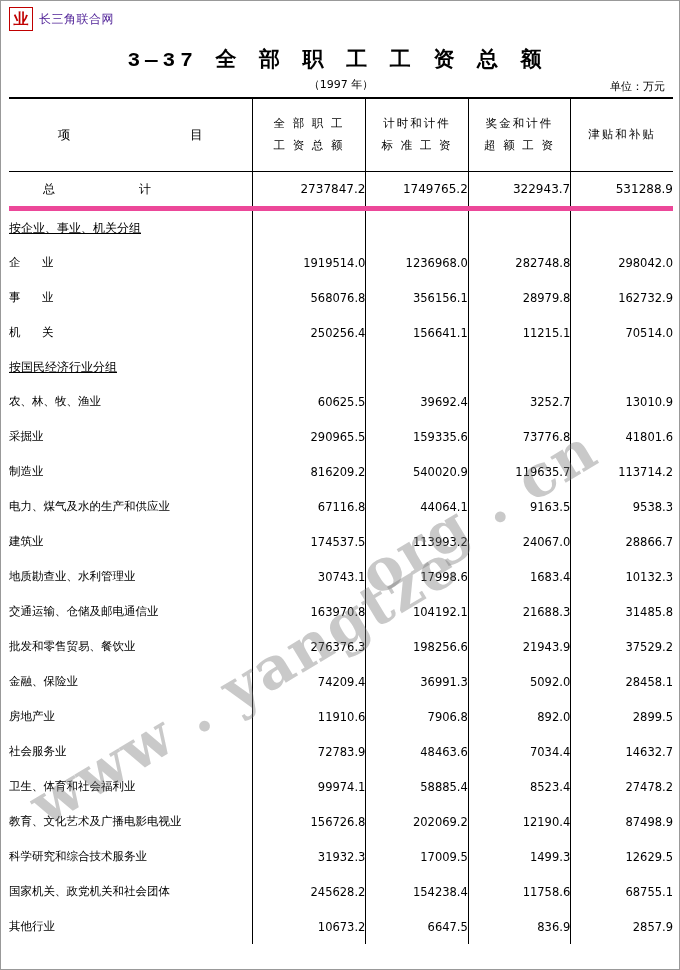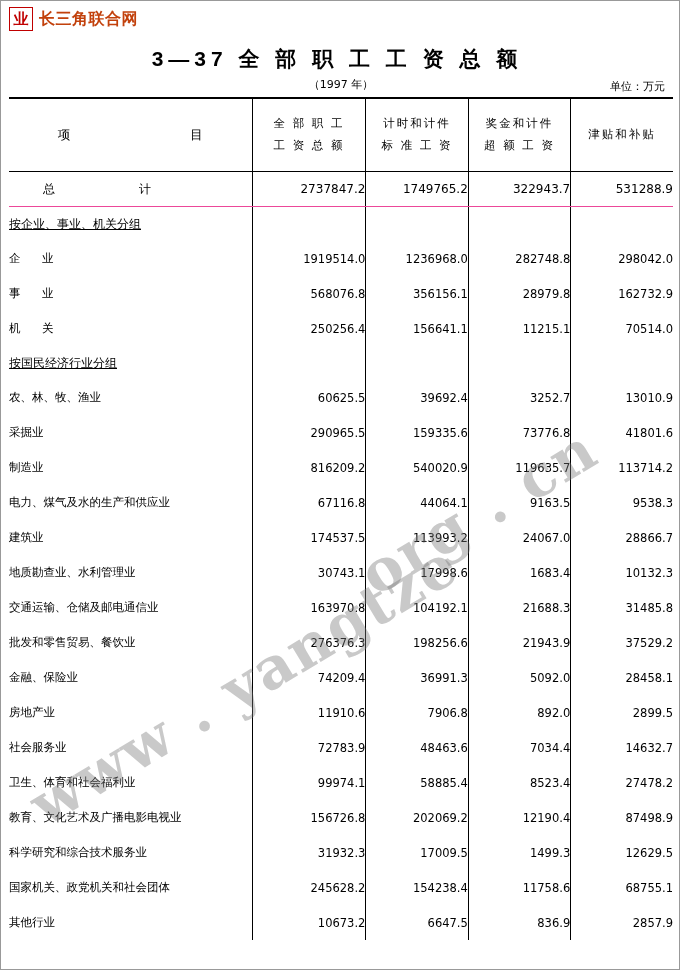--- a/index.html
+++ b/index.html
@@ -37,36 +37,35 @@
     border: 1px solid #c00000;
     display: flex;
     align-items: center;
     justify-content: center;
     color: #c00000;
     font-size: 15px;
     font-weight: bold;
     line-height: 1;
   }
   .logo-text {
-    font-size: 16px;
-    color: #c2410c;
+    font-size: 12px;
+    color: #4c1d95;
     letter-spacing: 0.5px;
-    font-weight: bold;
   }
   
   .title {
     position: absolute;
     top: 44px;
     left: 0;
     width: 672px;
     text-align: center;
     font-size: 21px;
     font-weight: bold;
     letter-spacing: 5px;
-    font-family: Liberation Sans, sans-serif;
+    font-family: Liberation Mono, monospace;
   }
   .subtitle {
     position: absolute;
     top: 76px;
     left: 0;
     width: 680px;
     text-align: center;
     font-size: 11px;
   }
   .unit {
@@ -118,21 +117,21 @@
   }
   .hdr-two .l1, .hdr-two .l2 {
     display: block;
     white-space: nowrap;
   }
   .hdr-col1 {
     width: 116px;
   }
   .row-total td {
     height: 34px;
-    border-bottom: 1px solid #ec4899;
+    border-bottom: 5px solid #ec4899;
     font-weight: bold;
     font-size: 12px;
   }
   .row-total .lbl {
     padding-left: 34px;
     letter-spacing: 12px;
   }
   tr.data td {
     height: 35px;
   }

